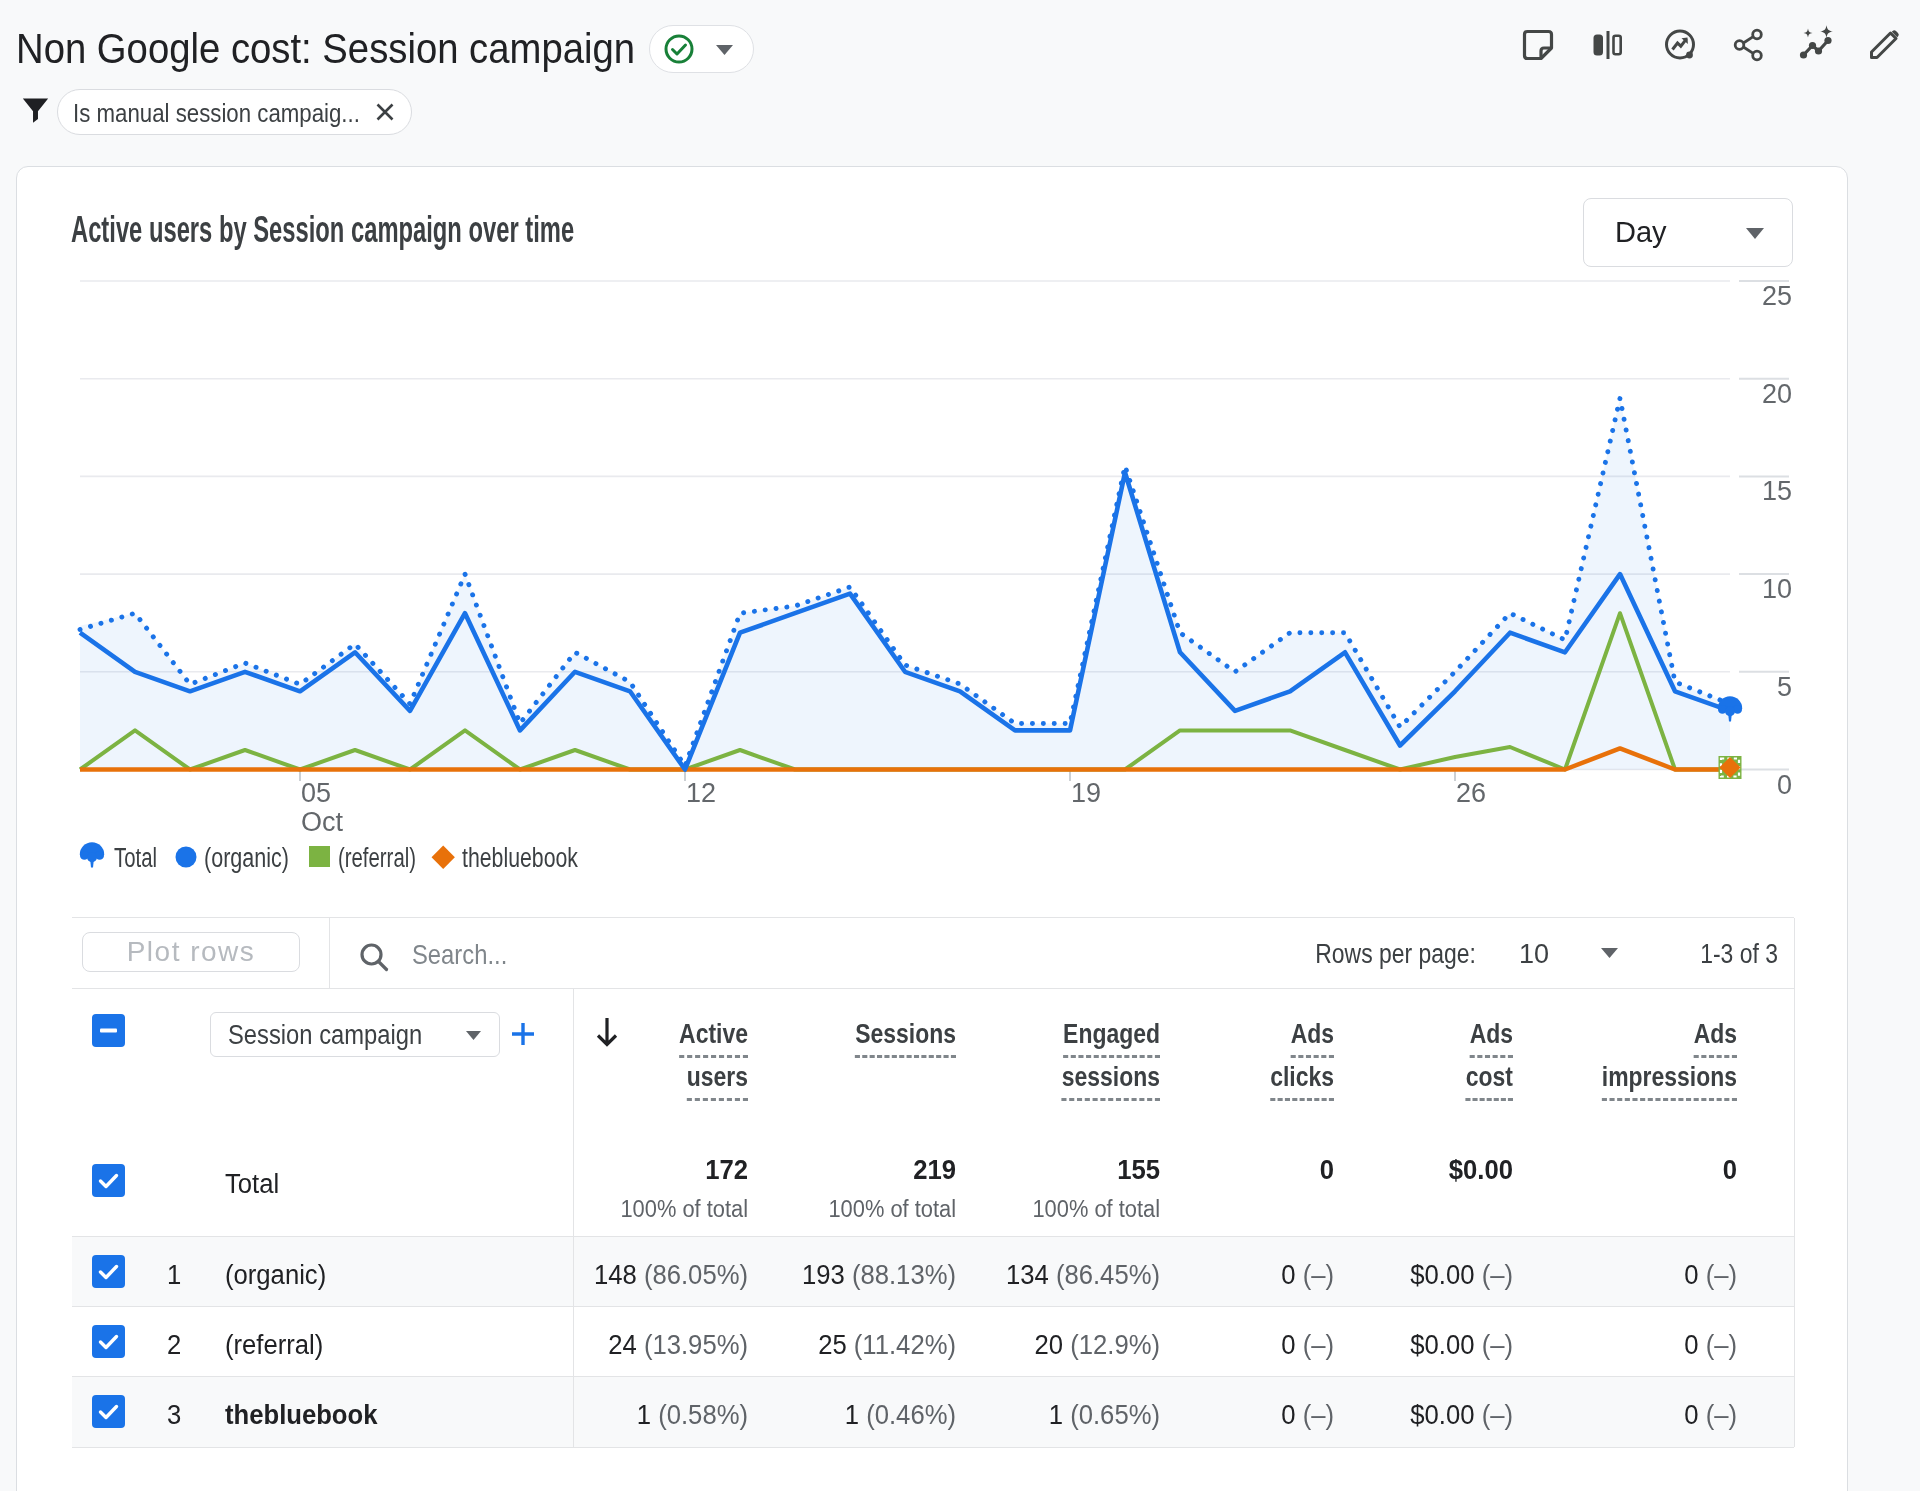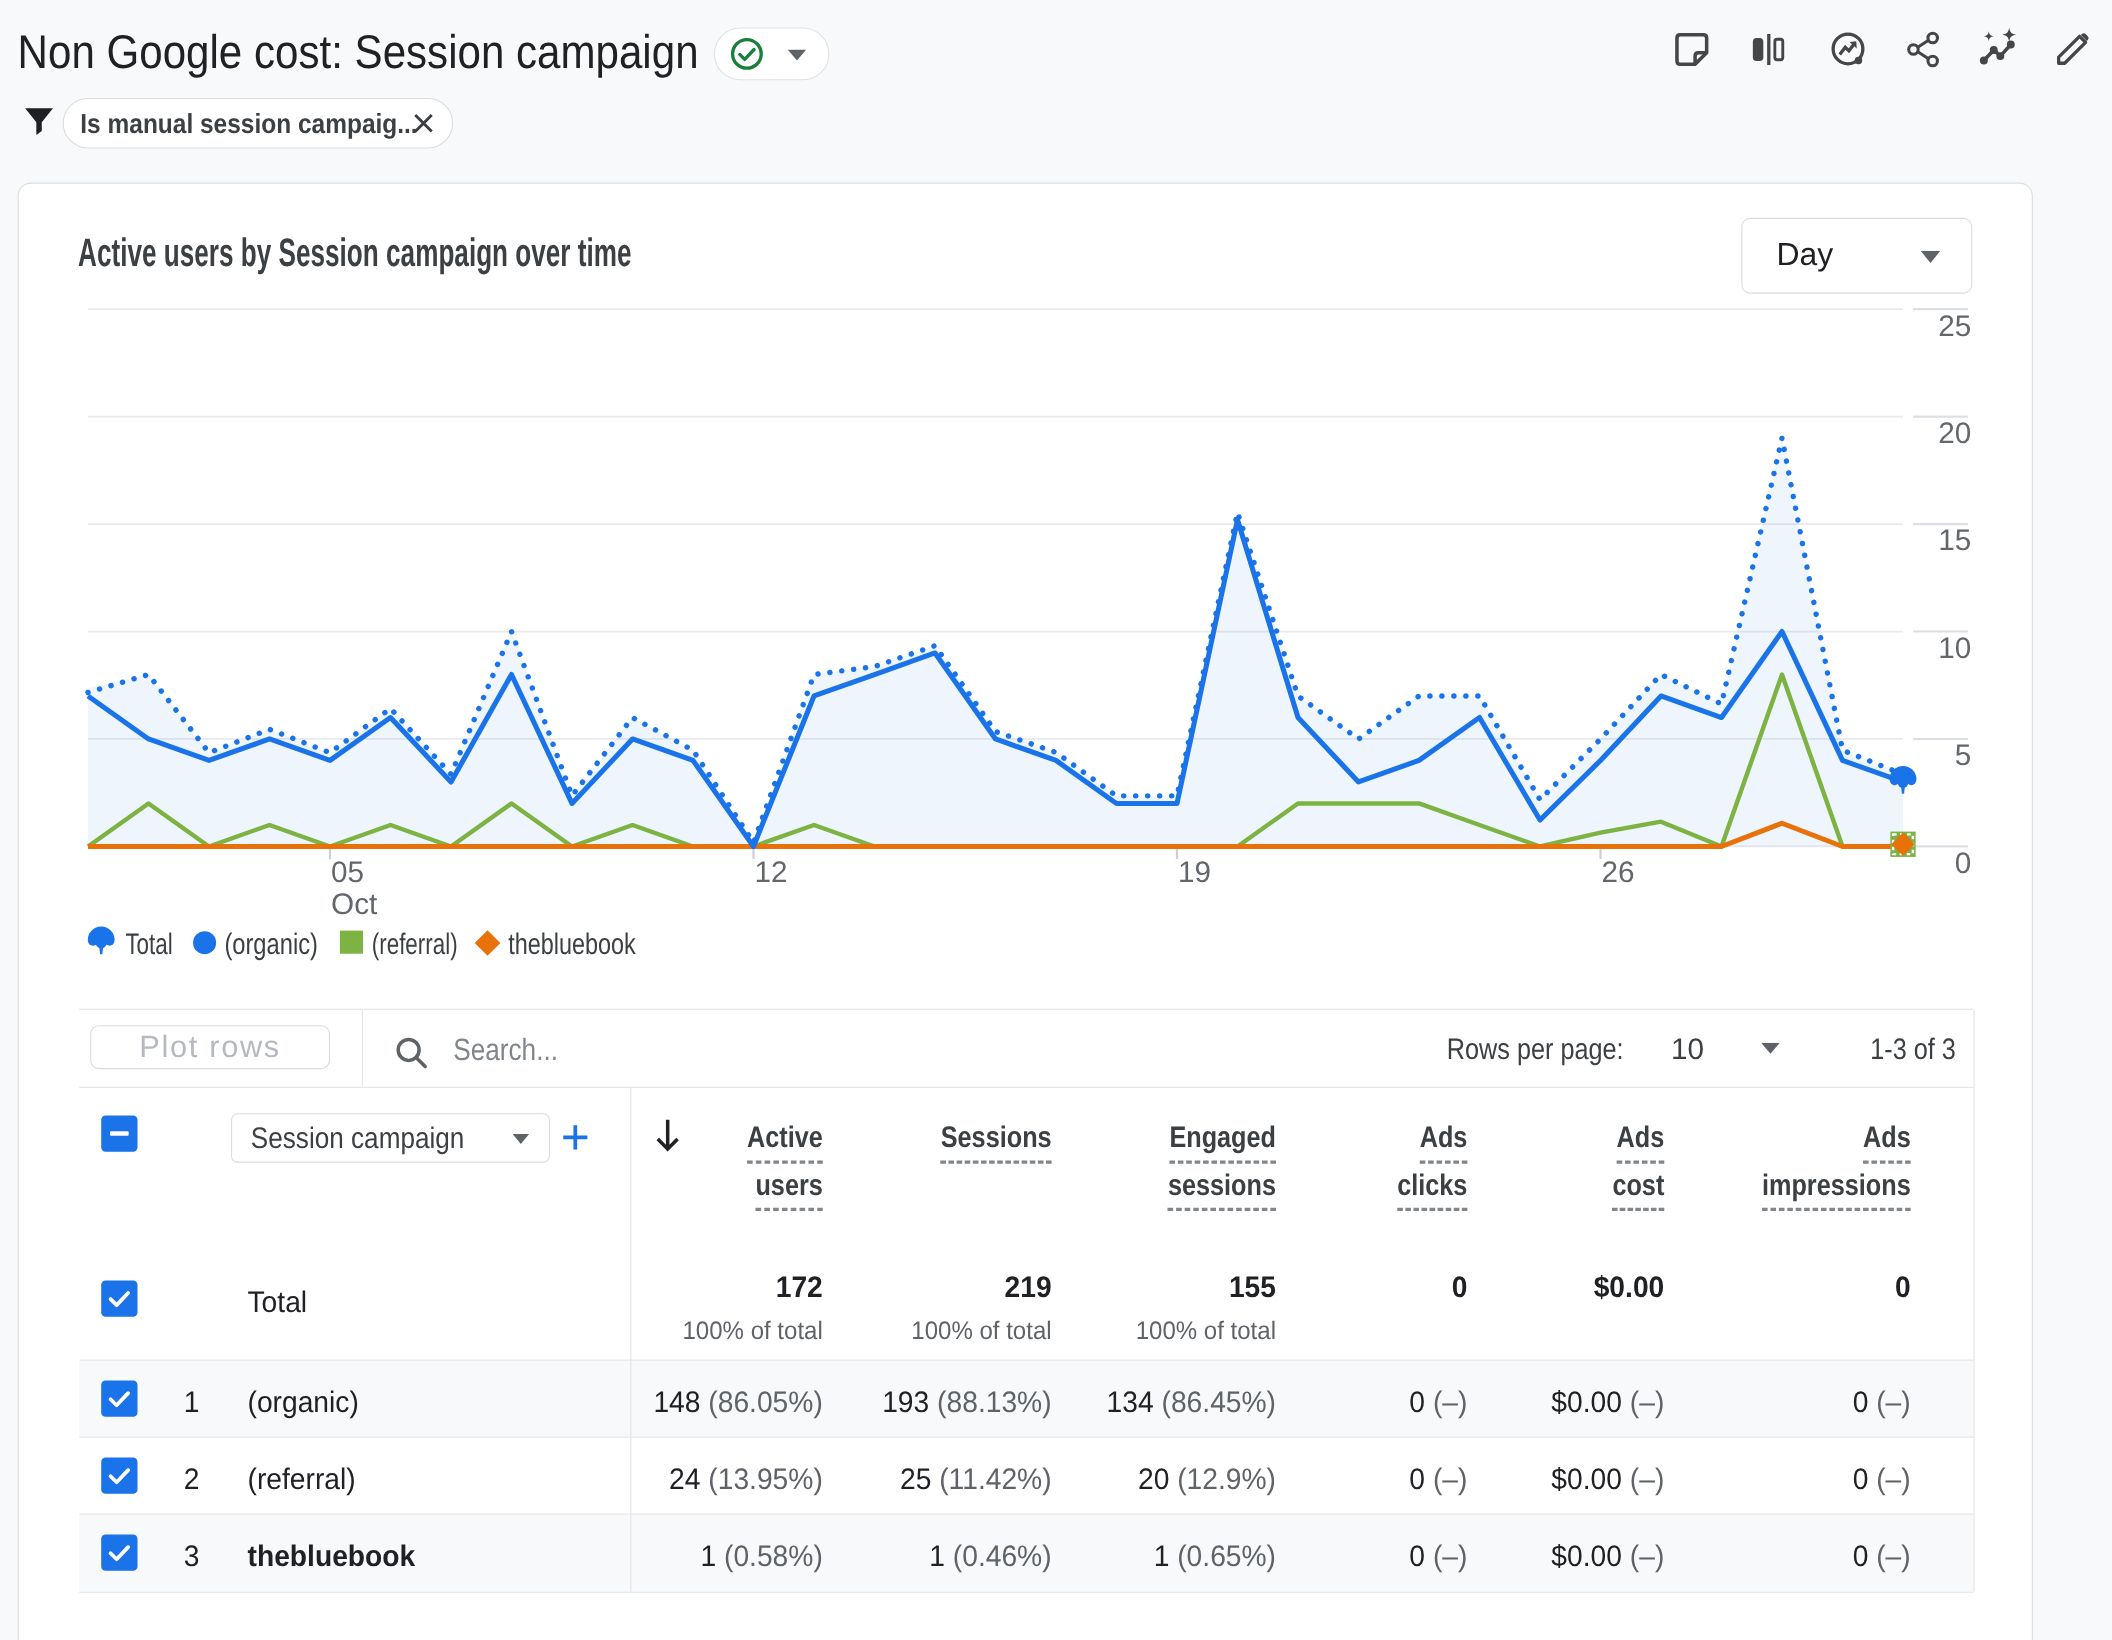--- a/index.html
+++ b/index.html
@@ -33,21 +33,21 @@
   <circle cx="15" cy="15" r="13" fill="none" stroke="#188038" stroke-width="3"></circle>
   <path d="M8.5 15.5 L13 20 L21.5 11" fill="none" stroke="#188038" stroke-width="3" stroke-linecap="round" stroke-linejoin="round"></path>
 </svg>
 <svg class="abs" style="left:716px; top:45px;" width="17" height="10" viewBox="0 0 17 10">
     <path d="M0 0 L17 0 L8.5 10 Z" fill="#5f6368"></path>
   </svg>
 
 <svg class="abs" style="left:19px; top:93px;" width="33" height="33" viewBox="0 0 24 24">
     <path d="M2.8 4h18.4l-7.4 9.2v5.7L10.2 21.6v-8.4L2.8 4z" fill="#1f2023"></path>
   </svg>
-<div class="abs" style="left:57px; top:89px; width:355px; height:46px; background:#fff; border:1px solid #dadce0; border-radius:23px;font-weight:bold;">
+<div class="abs" style="left:57px; top:89px; width:355px; height:46px; background:#fff; border:1px solid #dadce0; border-radius:23px;">
   <div style="position:absolute; left:15px; top:9px; font-size:25px; color:#3c4043; transform:scaleX(0.89); transform-origin:0 50%; white-space:nowrap;">Is manual session campaig...</div>
   <svg style="position:absolute; right:17px; top:13px;" width="18" height="18" viewBox="0 0 18 18">
       <path d="M1.5 1.5 L16.5 16.5 M16.5 1.5 L1.5 16.5" stroke="#3c4043" stroke-width="2.6"></path>
     </svg>
 </div>
 
 <svg class="abs" style="left:1518px; top:25px;" width="40" height="40" viewBox="0 0 40 40">
 <path d="M9.5 6.5 H30.5 Q33.5 6.5 33.5 9.5 V23 L23 33.5 H9.5 Q6.5 33.5 6.5 30.5 V9.5 Q6.5 6.5 9.5 6.5 Z" fill="none" stroke="#444746" stroke-width="3.2" stroke-linejoin="round"></path>
 <path d="M23 33.5 V26 Q23 23 26 23 H33.5" fill="none" stroke="#444746" stroke-width="3.2"></path>
   </svg>

